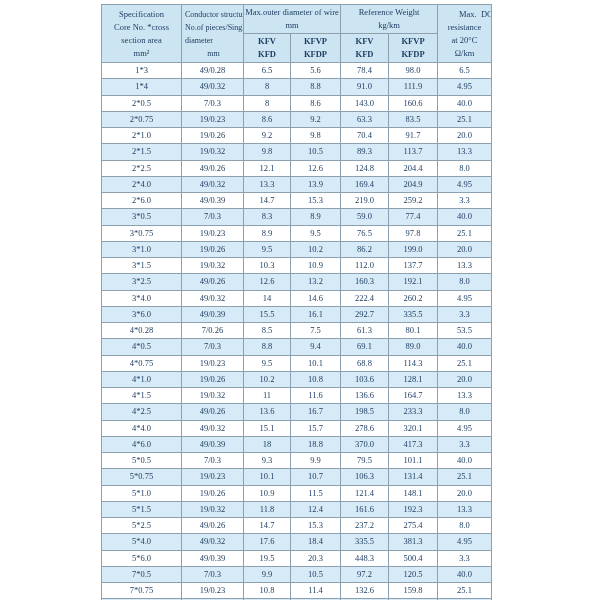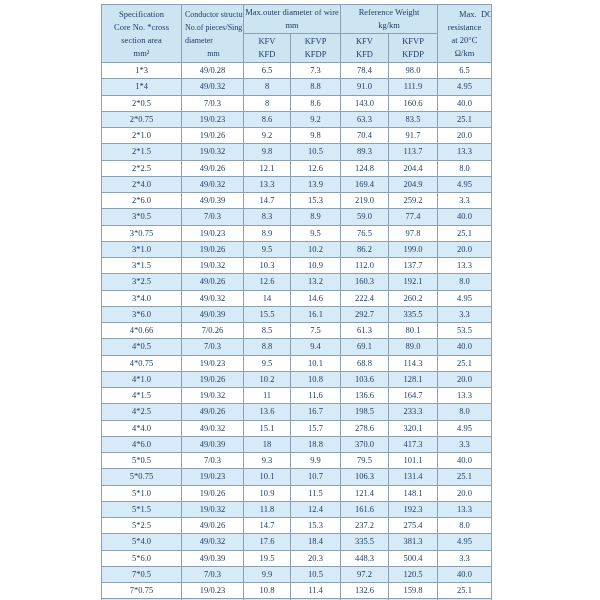--- a/index.html
+++ b/index.html
@@ -30,21 +30,21 @@
   table.spec th, table.spec td{
     border:1px solid var(--border);
     padding:0 1px;
     text-align:center;
     vertical-align:middle;
     overflow:hidden;
     font-weight:normal;
   }
   thead th{background:var(--header-bg);}
   thead tr.r1 th{height:28px;}
-  thead tr.r2 th{height:28px;}
+  thead tr.r2 th{height:28px;font-weight:bold;}
   thead th .ln{display:block;line-height:13px;white-space:nowrap;}
   thead th.h-spec .ln, thead th.h-cond .ln, thead th.h-res .ln{line-height:13px;}
   thead th.h-cond{text-align:left;padding-left:3px;font-size:8px;}
   thead th.h-cond .ln.center{text-align:center;}
   thead th.h-res .ln.ws{white-space:pre;padding-left:20px;}
   tbody td{height:15.25px;line-height:15.25px;white-space:nowrap;}
   tbody tr:nth-child(even) td{background:var(--stripe-bg);}
   tbody tr:nth-child(odd) td{background:#ffffff;}
   
   td.dbl, th.dbl{border-left:3px double var(--border);}
@@ -109,21 +109,21 @@
           <span class="ln">KFVP</span>
           <span class="ln">KFDP</span>
         </th>
       </tr>
     </thead>
     <tbody>
         <tr>
           <td>1*3</td>
           <td>49/0.28</td>
           <td>6.5</td>
-          <td class="dbl">7.3</td>
+          <td class="dbl">5.6</td>
           <td>78.4</td>
           <td>98.0</td>
           <td>6.5</td>
         </tr>
         <tr>
           <td>1*4</td>
           <td>49/0.32</td>
           <td>8</td>
           <td class="dbl">8.8</td>
           <td>91.0</td>
@@ -250,21 +250,21 @@
         <tr>
           <td>3*6.0</td>
           <td>49/0.39</td>
           <td>15.5</td>
           <td class="dbl">16.1</td>
           <td>292.7</td>
           <td>335.5</td>
           <td>3.3</td>
         </tr>
         <tr>
-          <td>4*0.66</td>
+          <td>4*0.28</td>
           <td>7/0.26</td>
           <td>8.5</td>
           <td class="dbl">7.5</td>
           <td>61.3</td>
           <td>80.1</td>
           <td>53.5</td>
         </tr>
         <tr>
           <td>4*0.5</td>
           <td>7/0.3</td>

